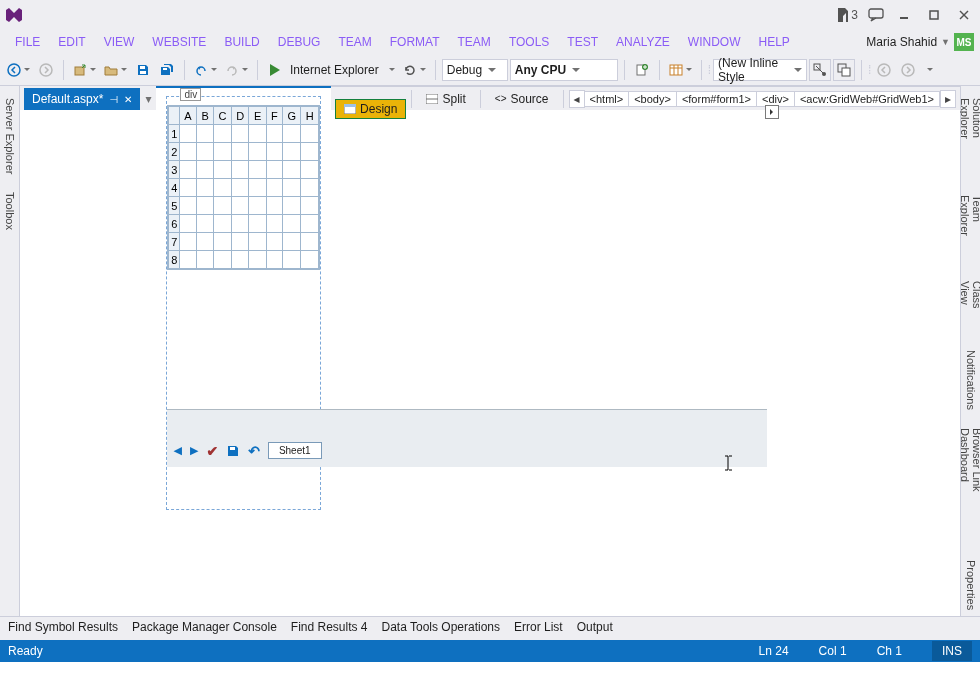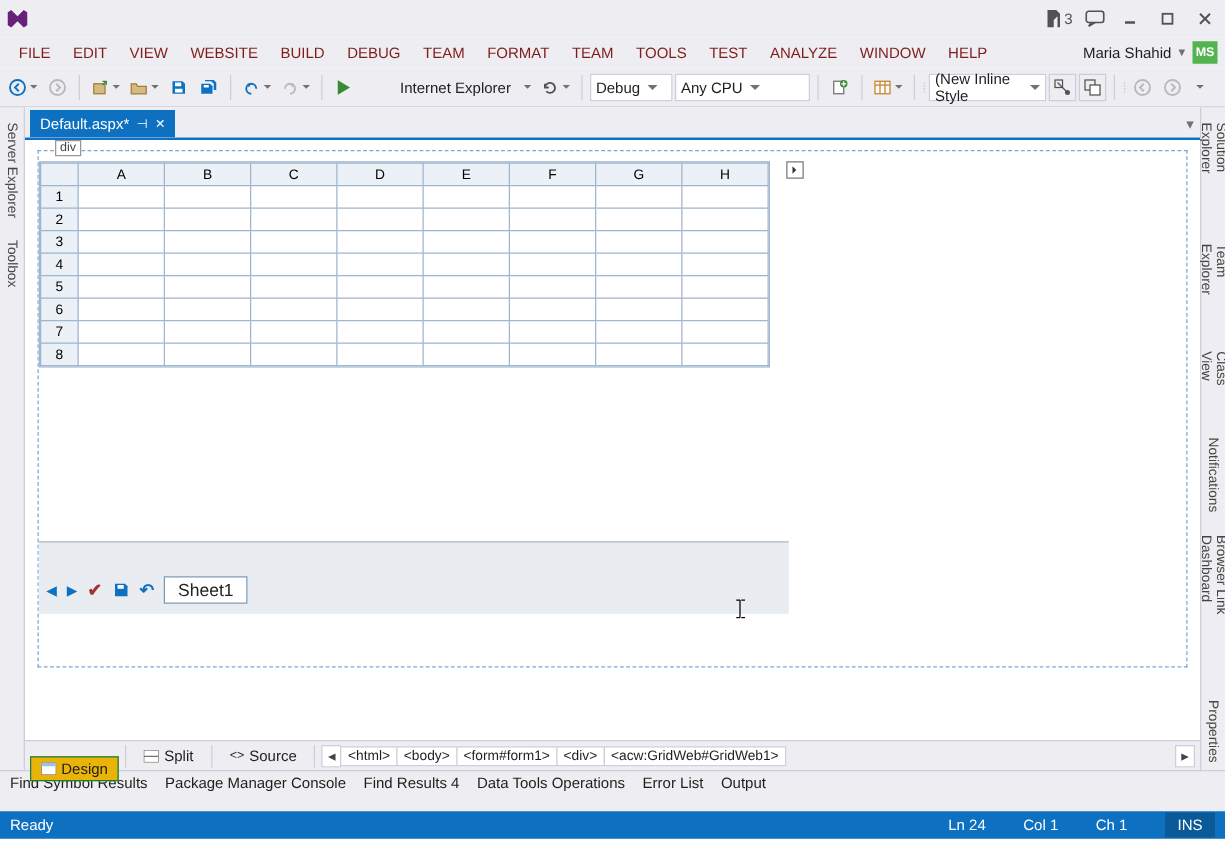--- a/index.html
+++ b/index.html
@@ -7,38 +7,38 @@
 .titlebar { height: 30px; background: #eeeef2; display: flex; align-items: center; padding: 0 6px; }
 .titlebar .vs-icon { width: 16px; height: 16px; margin-right: 6px; }
 .titlebar .title { color: #525252; flex: 0 0 auto; }
 .titlebar .spacer { flex: 1; }
 .titlebar .tb-right { display: flex; align-items: center; gap: 10px; }
 .titlebar .flag { display: flex; align-items: center; color: #525252; }
 .titlebar .quick-launch { width: 200px; height: 22px; border: 1px solid #cccedb; background: #fff; display: flex; align-items: center; padding: 0 4px; color: #6d6d6d; }
 .titlebar .quick-launch span { flex: 1; }
 .winbtn { width: 20px; height: 20px; display: flex; align-items: center; justify-content: center; color: #525252; }
 .menubar { height: 24px; background: #eeeef2; display: flex; align-items: center; padding: 0 6px; }
-.menubar .menuitem { padding: 0 9px; color: #7f1d1d; height: 24px; display: flex; align-items: center; }
+.menubar .menuitem { padding: 0 9px; color: #8b5cf6; height: 24px; display: flex; align-items: center; }
 .menubar .userarea { margin-left: auto; display: flex; align-items: center; gap: 4px; }
 .menubar .user-badge { background: #53b34f; color: #fff; width: 20px; height: 18px; display: flex; align-items: center; justify-content: center; font-size: 10px; font-weight: bold; }
 .toolbar { height: 32px; background: #eeeef2; border-bottom: 1px solid #cccedb; display: flex; align-items: center; padding: 0 4px; gap: 2px; }
 .toolbar .sep { width: 1px; height: 20px; background: #cccedb; margin: 0 4px; }
 .toolbar .tbtn { min-width: 22px; height: 22px; display: flex; align-items: center; justify-content: center; padding: 0 3px; }
 .toolbar .tbtn.drop::after { content: ""; border: 3px solid transparent; border-top-color: #717171; margin-left: 3px; margin-top: 3px; }
 .toolbar .combo { height: 22px; border: 1px solid #cccedb; background: #fff; display: flex; align-items: center; padding: 0 4px; color: #1e1e1e; }
 .toolbar .combo::after { content: ""; border: 4px solid transparent; border-top-color: #717171; margin-left: 6px; margin-top: 4px; }
 .toolbar .play { color: #388a34; }
 .toolbar .txt { color: #1e1e1e; }
 
 .main { display: flex; height: 530px; }
 .left-well { width: 20px; background: #eeeef2; border-right: 1px solid #cccedb; display: flex; flex-direction: column; align-items: center; padding-top: 6px; gap: 6px; }
 .right-well { width: 20px; background: #eeeef2; border-left: 1px solid #cccedb; display: flex; flex-direction: column; align-items: center; padding-top: 6px; gap: 6px; }
 .vtab { writing-mode: vertical-rl; color: #444; padding: 6px 2px; font-size: 11px; cursor: default; }
 
-.doc-area { flex: 1; display: flex; flex-direction: column; background: #fff; position:relative;}
+.doc-area { flex: 1; display: flex; background: #fff; position:relative;}
 .doc-tabs { height: 24px; display: flex; align-items: flex-end; background: #eeeef2; padding-left: 4px; }
 .doc-tab { background: #0e70c0; color: #fff; height: 22px; display: flex; align-items: center; padding: 0 8px; gap: 6px; font-size: 11px; }
 .doc-tab .pin, .doc-tab .close { font-size: 10px; }
 .doc-dd { margin-left: auto; width: 16px; height: 22px; display: flex; align-items: center; justify-content: center; color: #717171;}
 .designer { flex: 1; border-top: 2px solid #0e70c0; background: #fff; position: relative; padding: 8px 10px 0 10px; }
 .divtag { position: absolute; left: 24px; top: 0px; border: 1px solid #999; background: #fff; color: #444; font-size: 10px; padding: 0 3px; z-index:3;}
 .canvas { border: 1px dashed #7aa7d8; height: 414px; position: relative; background: #fff; }
 
 .grid { position: absolute; left: 0px; top: 8px; border: 1px solid #9eb6ce; background:#ebf1f7;}
 .grid table { border-collapse: collapse; }
@@ -46,35 +46,35 @@
 .grid th { background: #ebf1f7; color: #000; }
 .grid .colh { height: 18px; width: 69px; }
 .grid .rowh { width: 30px; background: #ebf1f7; height: 18px; }
 .grid td { background: #fff; width: 69px; height: 18px;}
 .grid .corner { width: 30px; height: 18px; background: #ebf1f7;}
 .smart-tag { position: absolute; width: 14px; height: 14px; border: 1px solid #7a7a7a; background: #fff; display:flex; align-items:center; justify-content:center;}
 .smart-tag::after { content:""; border:3px solid transparent; border-left-color:#333; margin-left:2px;}
 
 .gridbar { position: absolute; left: 0; right: 0; bottom: 42px; top: auto; border-top: 1px solid #aeb9c2; height: 58px; background: #e9edf1; width:600px; margin-left:0px;}
 .gridbar-inner { position:absolute; bottom: 8px; left: 6px; display:flex; align-items:center; gap:8px;}
-.sheet-tab { border: 1px solid #7a9ab8; background: #fff; padding: 2px 10px; font-size: 14px; color:#222;}
+.sheet-tab { border: 1px solid #7a9ab8; background: #fff; padding: 2px 10px; font-size: 10px; color:#222;}
 .undo-ic {color:#0e70c0; font-weight:bold; font-size:14px;}
 .nav-tri { font-size: 11px; }
 .blue { color:#0e70c0;}
 .red { color:#a03333; font-size:14px; font-weight:bold;}
 
 .view-switch { height: 24px; border-top: 1px solid #cccedb; background: #eeeef2; display: flex; align-items: center; padding: 0 4px; gap: 2px; }
 .view-switch .vsbtn { border: 1px solid transparent; padding: 2px 8px; display:flex; align-items:center; gap:4px; color:#1e1e1e;}
 .view-switch .vsbtn.active { border: 1px solid #15803d; background: #eab308; margin-top: 20px; }
 .view-switch .sep { width:1px; height:18px; background:#cccedb; margin:0 3px;}
 .breadcrumb { display:flex; align-items:center; gap:0; margin-left: 0px;}
 .breadcrumb .crumb { border:1px solid #cccedb; background:#fff; padding: 1px 5px; font-size:11px; color:#1e1e1e; margin-left:-1px;}
 .breadcrumb .navb { width:16px; height:18px; border:1px solid #cccedb; background:#fff; display:flex; align-items:center; justify-content:center; color:#444;}
 
-.bottom-tabs { height: 24px; background: #eeeef2; border-top: 1px solid #cccedb; display:flex; align-items:flex-end; padding: 16px 8px; gap: 14px; color:#1e1e1e;}
+.bottom-tabs { height: 24px; background: #eeeef2; border-top: 1px solid #cccedb; display:flex; align-items:flex-start; padding: 3px 8px; gap: 14px; color:#1e1e1e;}
 .statusbar { height: 22px; background: #0e70c0; color:#fff; display:flex; align-items:center; padding: 0 8px; font-size: 11px;}
 .statusbar .sbspacer { flex:1;}
 .statusbar .sbitem { margin-right: 30px;}
 .statusbar .ins-cell {background:#0a5a9a; padding:3px 10px; margin-left:auto;}
 
 svg { display:block;}
 .cursor-ibeam { position:absolute; left:557px; top: 358px; width: 9px; height: 16px; }
 </style>
 </head>
 <body>
@@ -191,33 +191,33 @@
         <path d="M3 8 a4 4 0 1 1 4 4" fill="none" stroke="#b9b9b9" stroke-width="1.5"></path>
         <path d="M10 4 l-3 0 l2 3 z" fill="#b9b9b9"></path>
       </svg>
     </span>
   <span class="sep"></span>
   <span class="tbtn play">
       <svg width="10" height="12">
         <polygon points="0,0 10,6 0,12" fill="#388a34"></polygon>
       </svg>
     </span>
-  <span class="txt" style="padding:0 2px;margin-left:30px;">Internet Explorer</span>
+  <span class="txt" style="padding:0 2px;">Internet Explorer</span>
   <span class="tbtn drop" style="min-width:10px;"></span>
   <span class="tbtn drop">
       <svg width="14" height="14">
         <path d="M3 7 a4 4 0 1 1 1 3" fill="none" stroke="#525252" stroke-width="1.5"></path>
         <path d="M3 4 l0 3 l3 0" fill="none" stroke="#525252" stroke-width="1.5"></path>
       </svg>
     </span>
   <span class="sep"></span>
   <div class="combo" style="width:66px;">
       <span>Debug</span>
     </div>
-  <div class="combo" style="width:108px;">
+  <div class="combo" style="width:108px;font-weight:bold;">
       <span>Any CPU</span>
     </div>
   <span class="sep"></span>
   <span class="tbtn">
       <svg width="14" height="14">
         <rect x="2" y="2" width="8" height="10" fill="#fff" stroke="#717171"></rect>
         <circle cx="10" cy="4" r="3" fill="#388a34"></circle>
         <path d="M10 2 v4 M8 4 h4" stroke="#fff"></path>
       </svg>
     </span>

